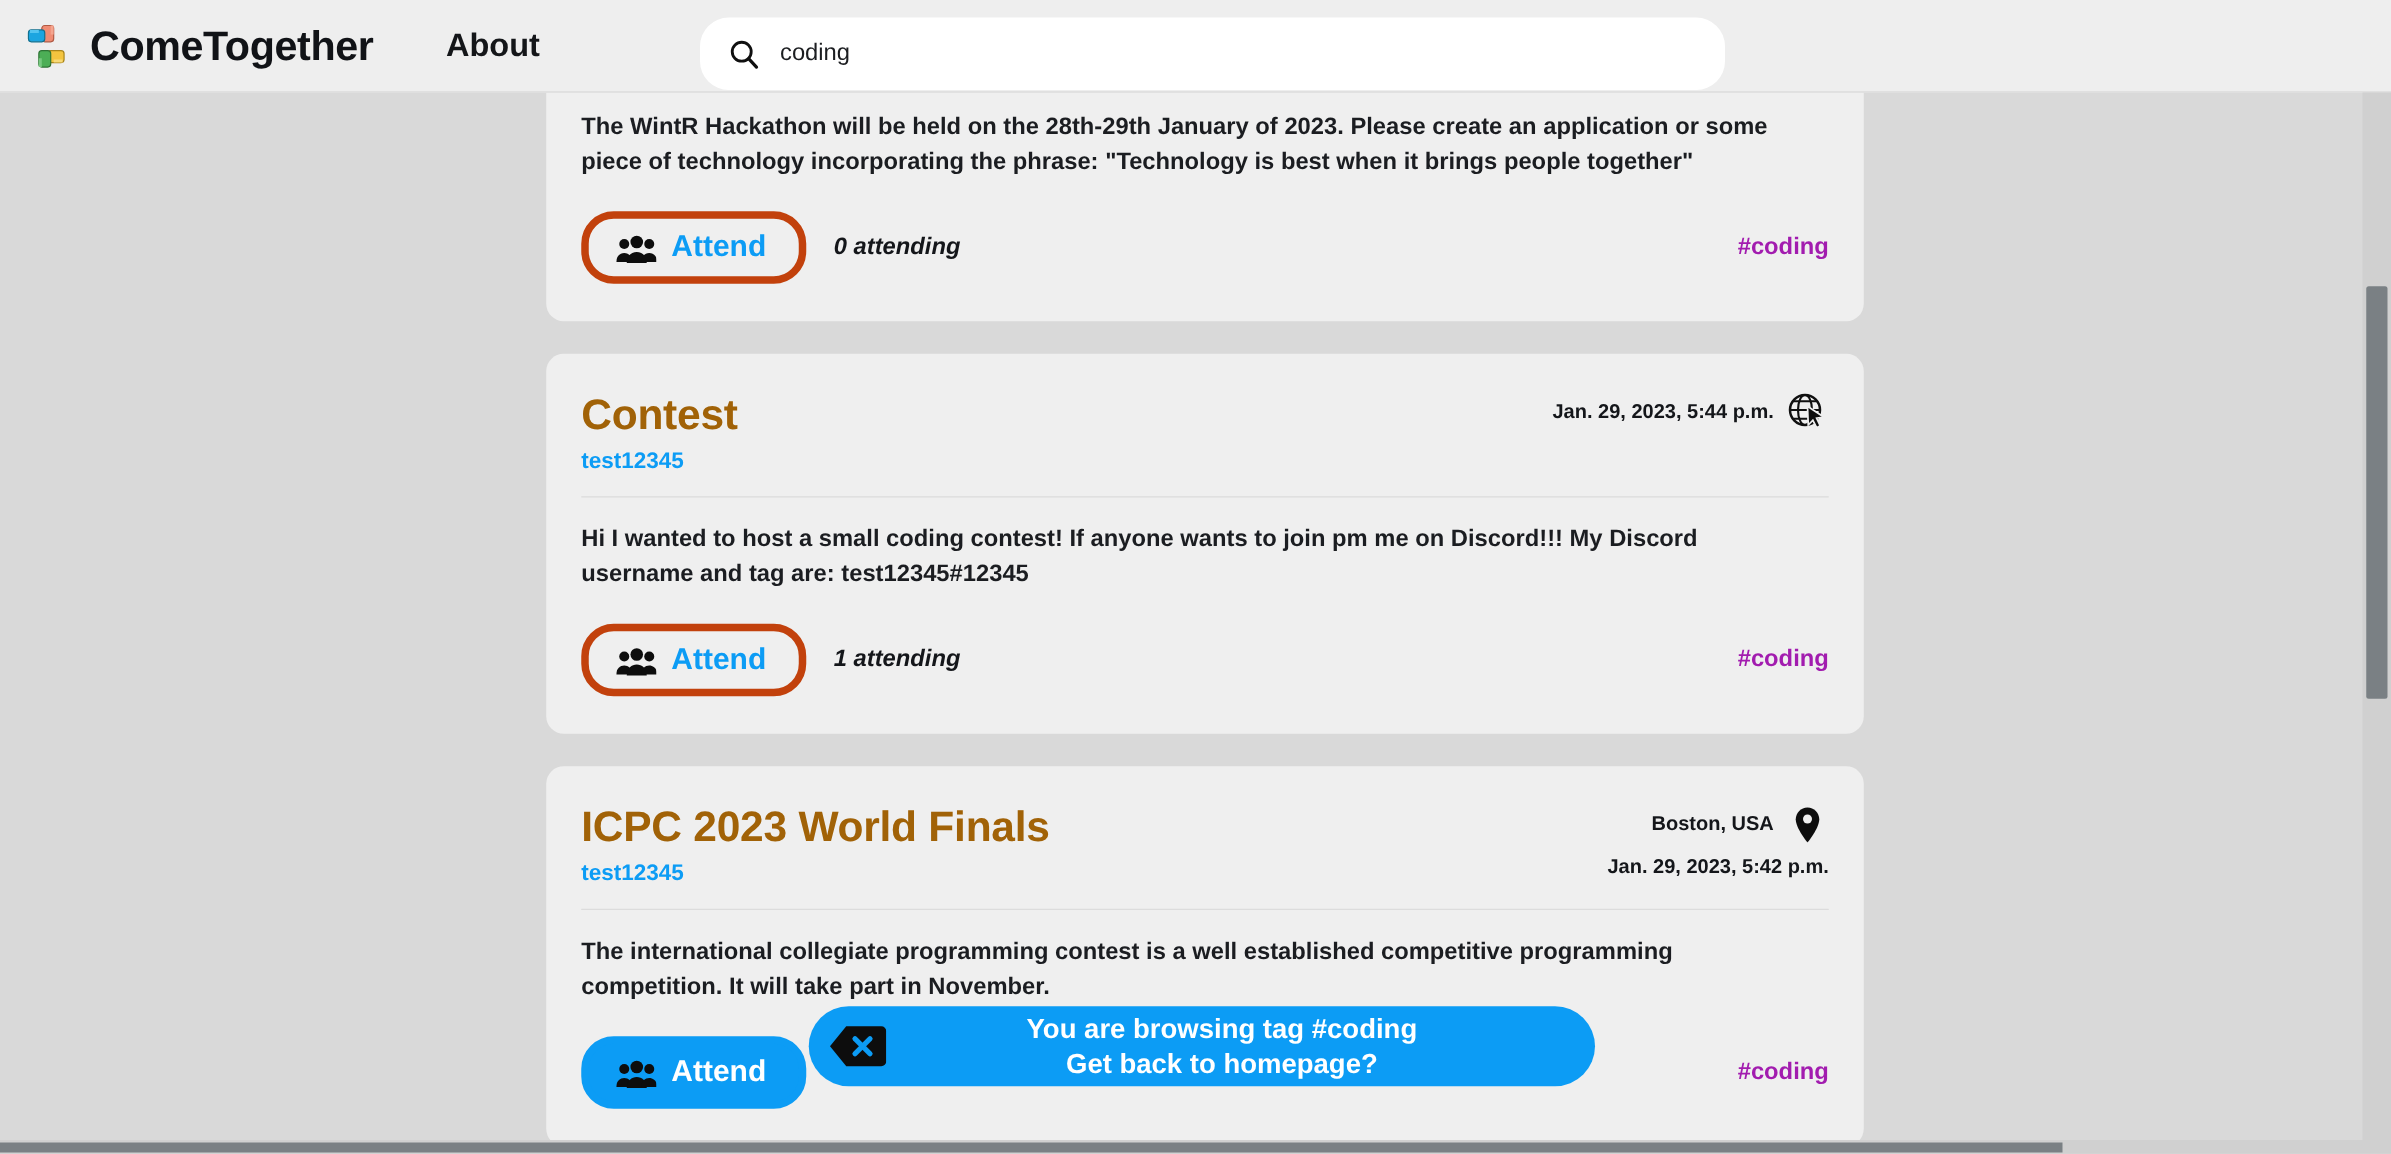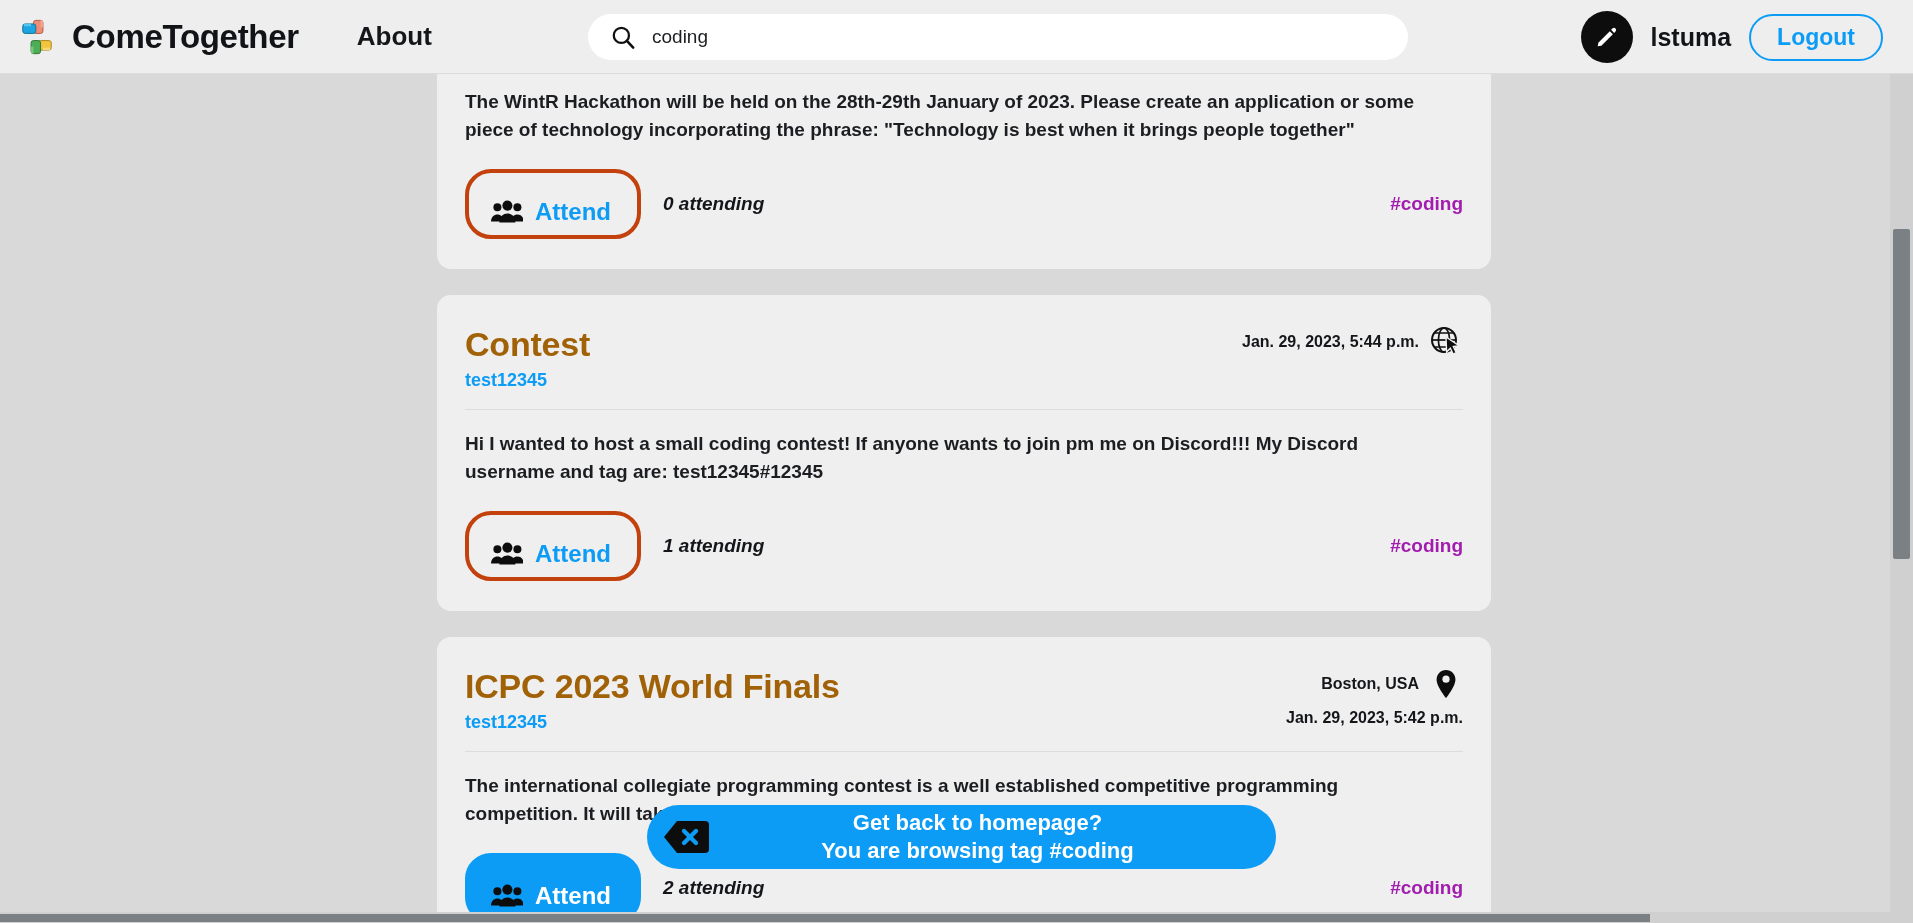--- a/index.html
+++ b/index.html
@@ -29,22 +29,22 @@
   .brand-name {
     font-size: 33px; font-weight: 800; color: #111317;
     letter-spacing: -0.3px; white-space: nowrap;
   }
   .nav-about {
     margin-left: 58px;
     font-size: 26px; font-weight: 700; color: #141619;
     cursor: pointer; white-space: nowrap;
   }
   .searchwrap {
-    position: absolute; left: 588px; top: 14px;
-    width: 820px; height: 46px;
+    position: absolute; left: 560px; top: 14px;
+    width: 820px; height: 58px;
     background: #ffffff; border-radius: 23px;
     display: flex; align-items: center;
     padding-left: 22px;
   }
   .search-icon { flex: none; width: 26px; height: 26px; margin-right: 16px; }
   .search-input {
     border: none; outline: none; background: transparent;
     font-family: "Liberation Sans", sans-serif;
     font-size: 19px; color: #1c1e21; width: 700px;
   }
@@ -107,24 +107,24 @@
   .card-body {
     font-size: 19px; font-weight: 700; color: #1b1d21;
     line-height: 1.45; max-width: 960px;
   }
   .card-foot {
     display: flex; align-items: center; justify-content: space-between;
     margin-top: 26px;
   }
   .foot-left { display: flex; align-items: center; gap: 22px; }
   .attend-btn {
-    display: inline-flex; align-items: center; gap: 12px;
-    border: 4px solid #c2410c; border-radius: 26px;
+    display: inline-flex; align-items: flex-end; gap: 12px;
+    border: 6px solid #c2410c; border-radius: 26px;
     background: transparent;
-    padding: 25px 26px 9px 22px;
+    padding: 9px 26px 9px 22px;
     cursor: pointer;
     font-family: "Liberation Sans", sans-serif;
   }
   .attend-btn .attend-label {
     font-size: 24px; font-weight: 700; color: #0c9cf5;
   }
   .attend-btn .people-icon path,
   .attend-btn .people-icon circle { fill: #0d0d0d; }
   .attend-btn.active { background: #0c9cf5; border-color: #0c9cf5; }
   .attend-btn.active .attend-label { color: #ffffff; }
@@ -194,30 +194,20 @@
     <div class="nav-about">About</div>
 
     <div class="searchwrap">
       <svg class="search-icon" viewBox="0 0 24 24">
         <circle cx="10.5" cy="10.5" r="7" fill="none" stroke="#101010" stroke-width="2.1"></circle>
         <line x1="15.6" y1="15.6" x2="21.4" y2="21.8" stroke="#101010" stroke-width="2.4" stroke-linecap="round"></line>
       </svg>
       <input class="search-input" type="text" value="coding" style="">
     </div>
 
-    <div class="header-right">
-      <div class="avatar">
-        <svg width="26" height="26" viewBox="0 0 24 24">
-          <path d="M4 17.2 L14.6 6.6 L17.4 9.4 L6.8 20 L3.4 20.6 Z" fill="#ffffff"></path>
-          <path d="M15.8 5.4 L17.2 4 A2 2 0 0 1 20 6.8 L18.6 8.2 Z" fill="#ffffff"></path>
-        </svg>
-      </div>
-      <span class="username">lstuma</span>
-      <button class="logout-btn">Logout</button>
-    </div>
   </div>
 
   <div class="page">
     <div class="feed">
 
       <div class="card first">
         <div class="card-body">The WintR Hackathon will be held on the 28th-29th January of 2023. Please create an application or some piece of technology incorporating the phrase: "Technology is best when it brings people together"</div>
         <div class="card-foot">
           <div class="foot-left">
             <button class="attend-btn">
@@ -319,22 +309,22 @@
     </div>
   </div>
 
   <div class="banner">
     <svg class="banner-close" viewBox="0 0 46 36">
       <path d="M14 2 H42 A4 4 0 0 1 46 6 V30 A4 4 0 0 1 42 34 H14 L1 18 Z" fill="#0d0d0d"></path>
       <line x1="21" y1="12" x2="33" y2="24" stroke="#0c9cf5" stroke-width="4.2" stroke-linecap="round"></line>
       <line x1="33" y1="12" x2="21" y2="24" stroke="#0c9cf5" stroke-width="4.2" stroke-linecap="round"></line>
     </svg>
     <div class="banner-text">
+      <div>You are browsing tag #coding</div>
       <div>Get back to homepage?</div>
-      <div>You are browsing tag #coding</div>
     </div>
   </div>
 
   <div class="vscroll-track">
     <div class="vscroll-thumb"></div>
   </div>
   <div class="hscroll-track">
     <div class="hscroll-thumb"></div>
   </div>
 

